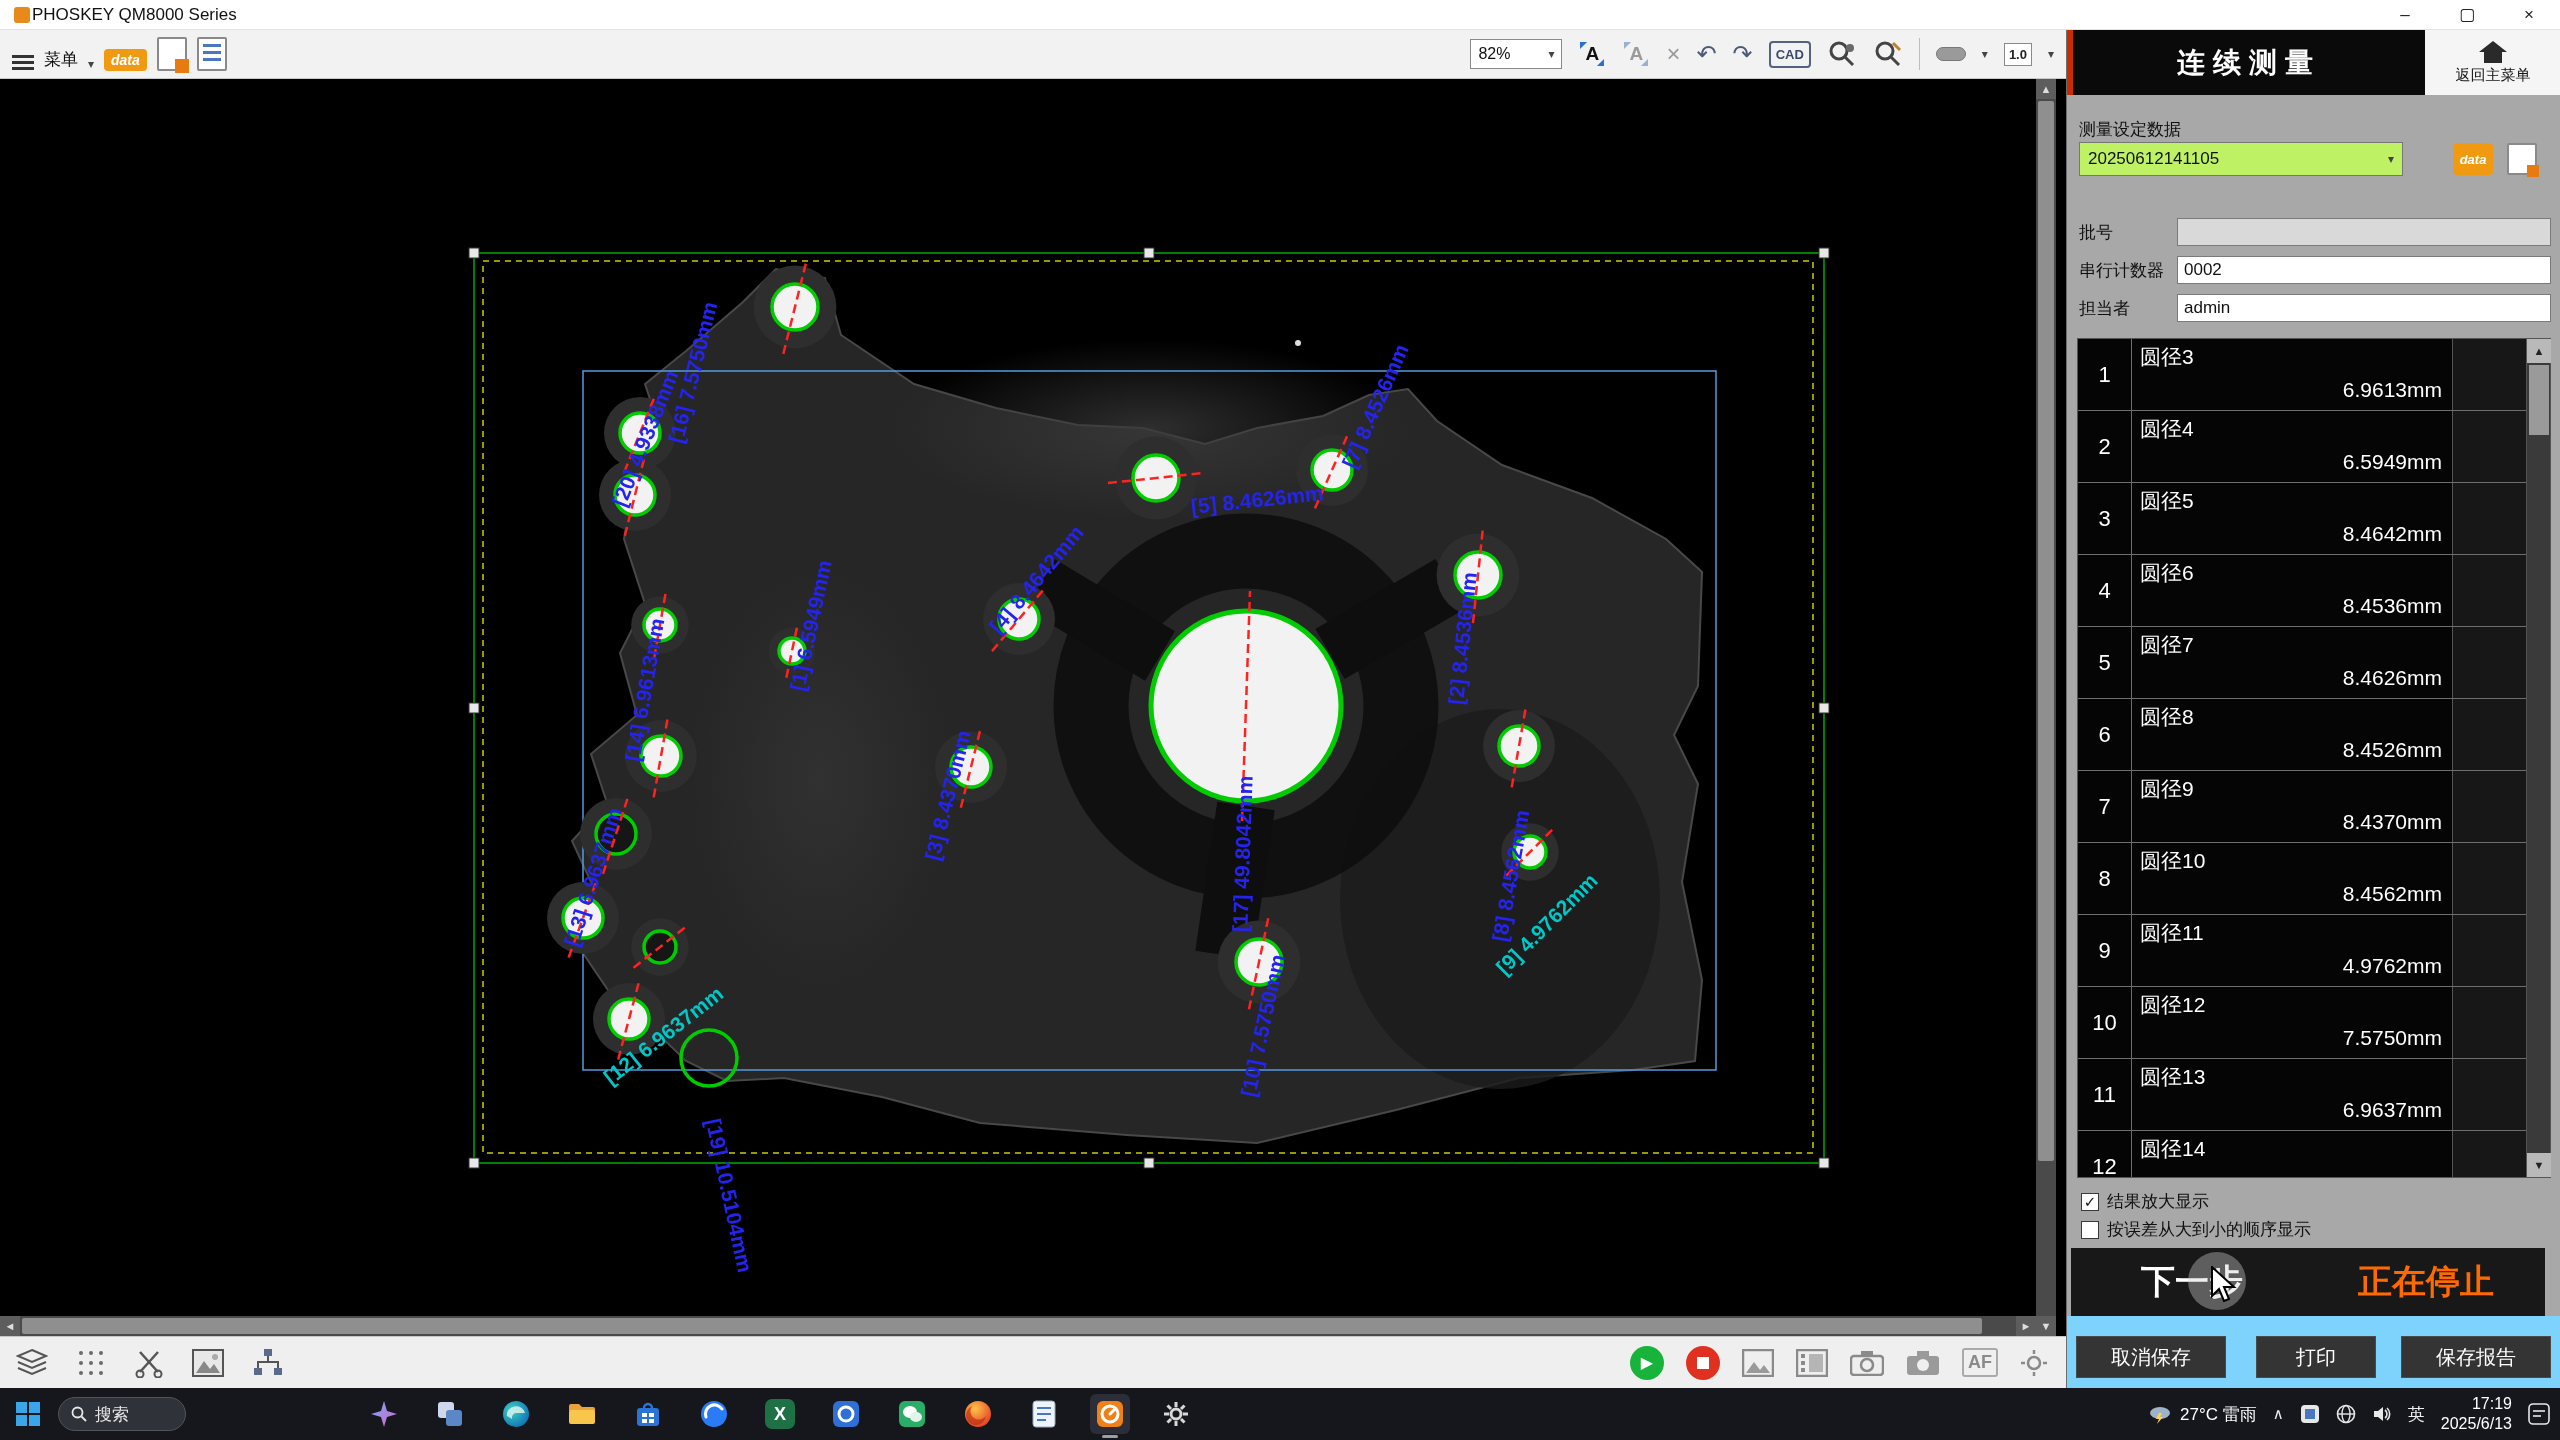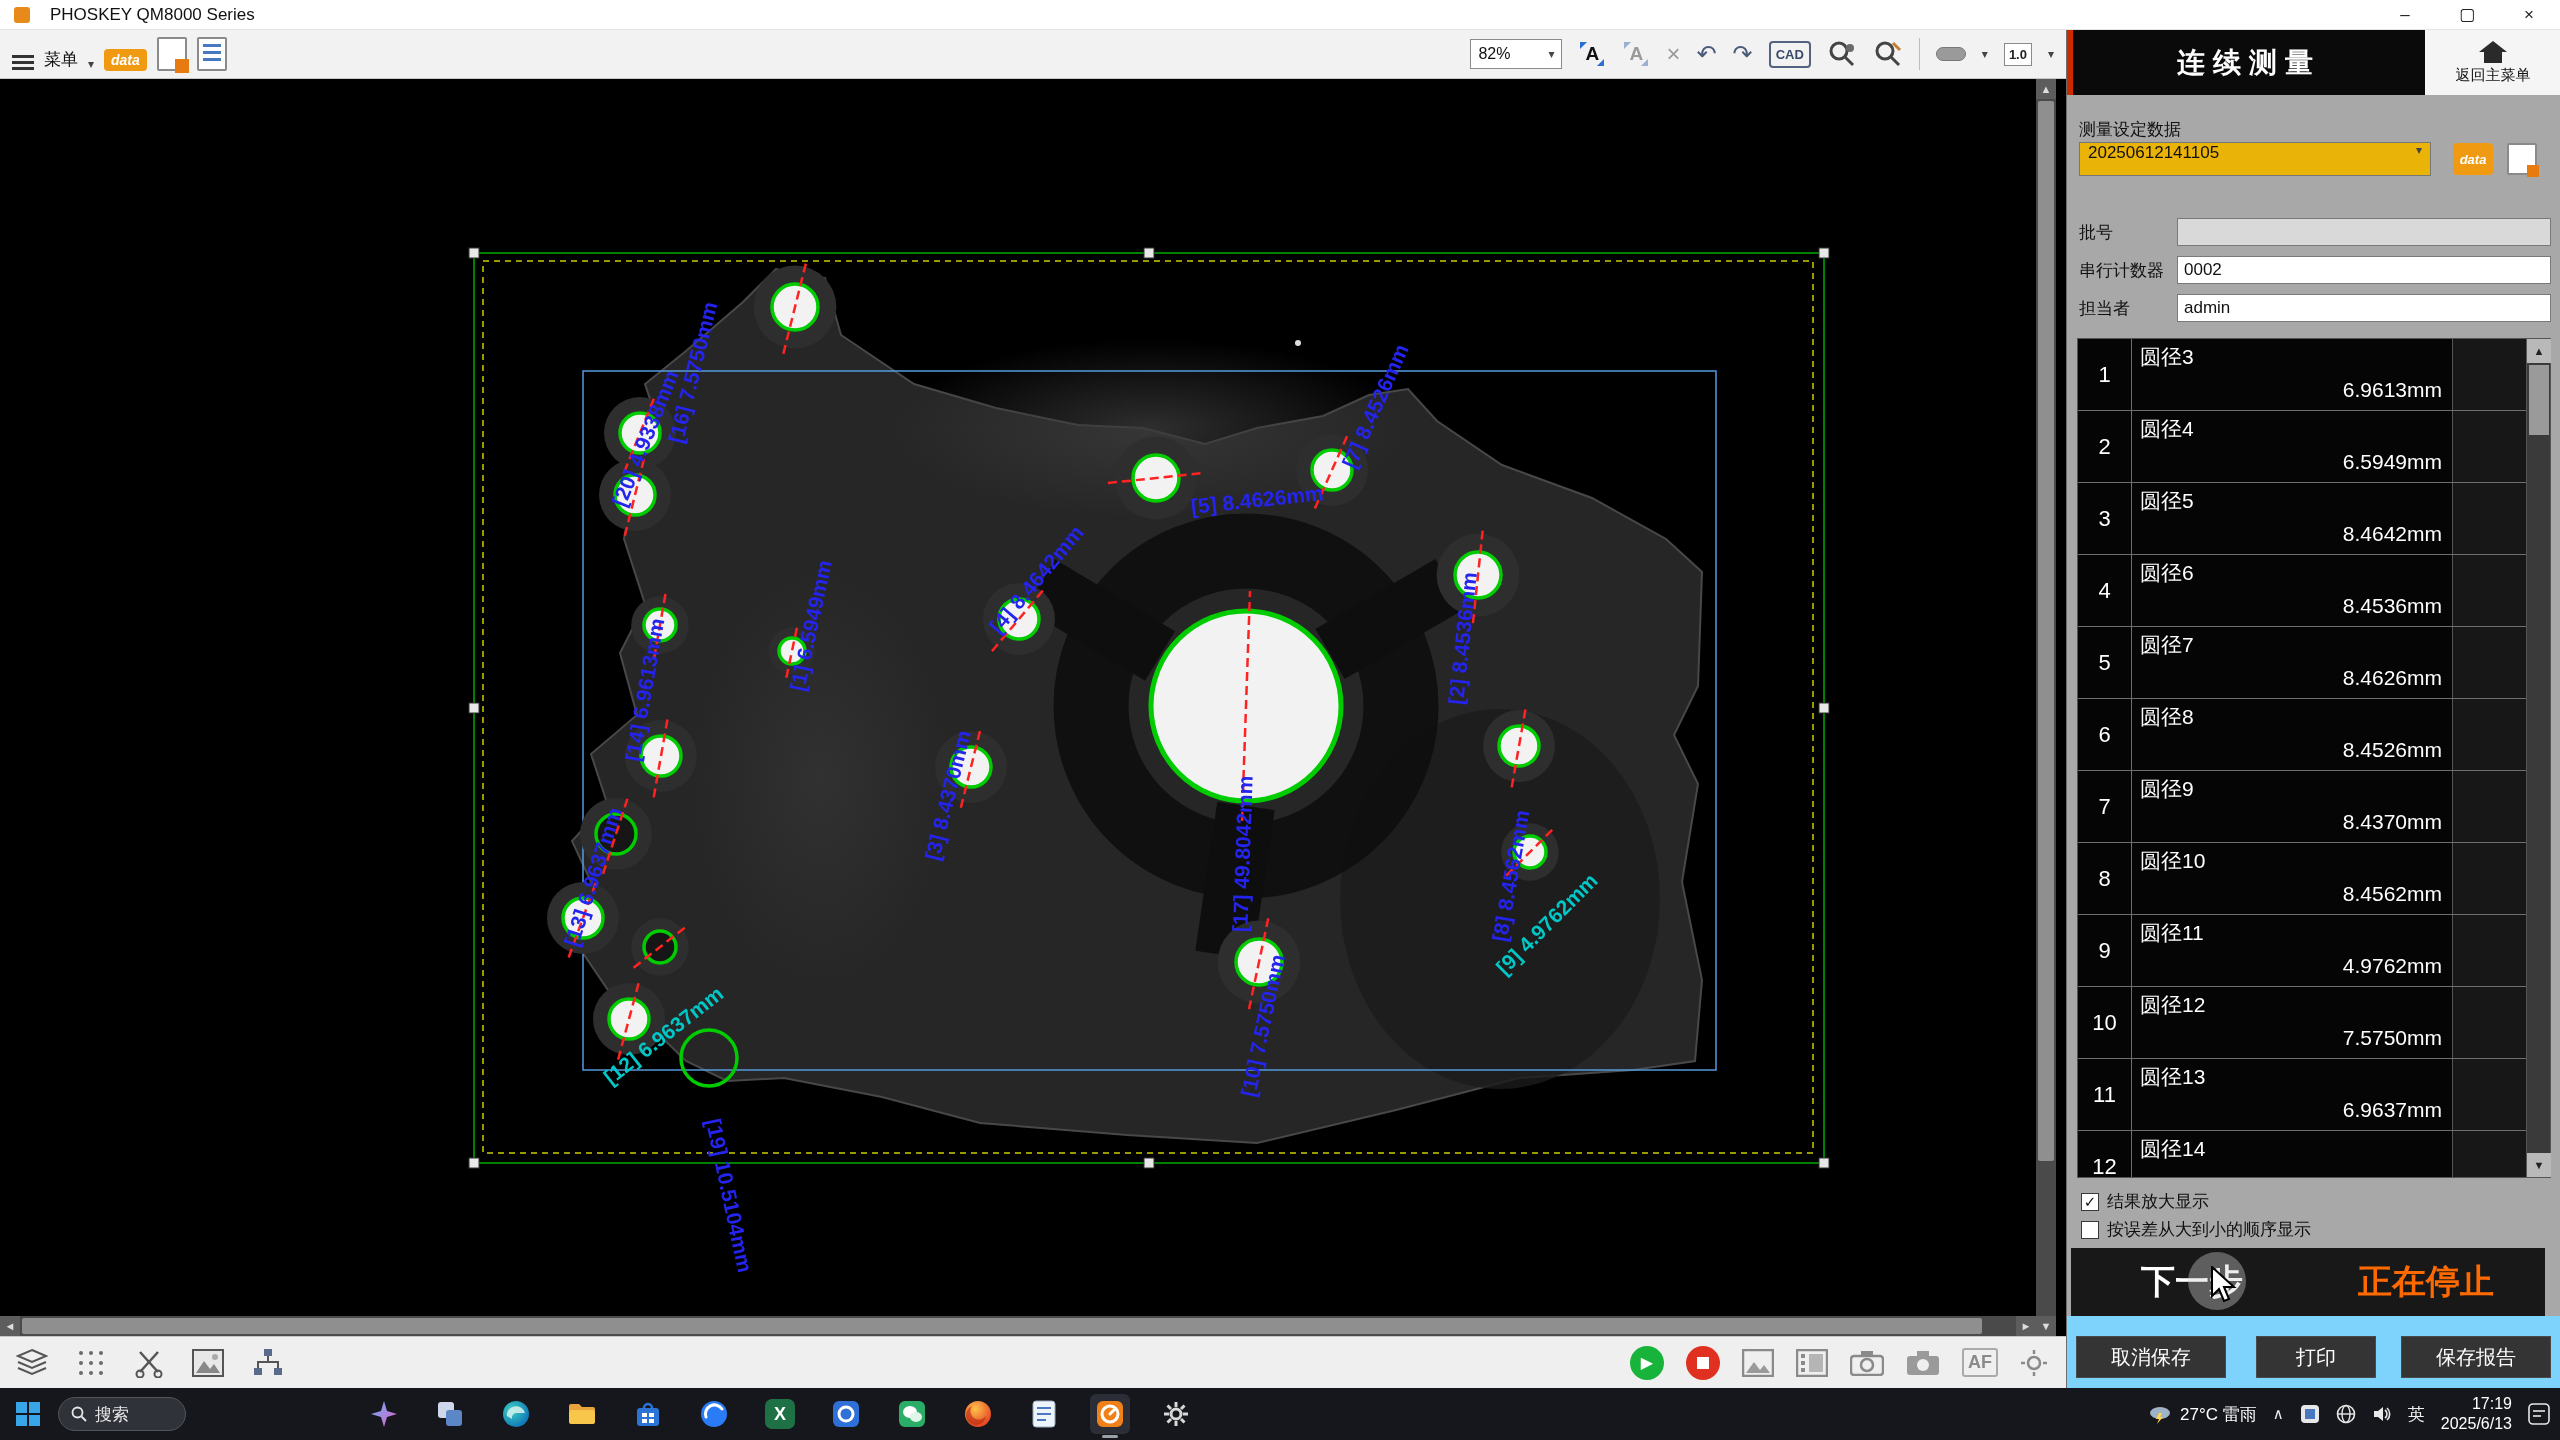--- a/index.html
+++ b/index.html
@@ -3,21 +3,21 @@
 <meta charset="utf-8">
 <style>
   *{margin:0;padding:0;box-sizing:border-box}
   html,body{width:2560px;height:1440px;overflow:hidden;background:#000;
     font-family:"Liberation Sans","DejaVu Sans",sans-serif;-webkit-font-smoothing:antialiased}
 
   
   .titlebar{position:absolute;left:0;top:0;width:2560px;height:30px;background:#fff;
     display:flex;align-items:center;border-bottom:1px solid #e3e3e3;z-index:40}
   .app-ico{width:16px;height:16px;margin-left:14px;background:#e88a1a;border-radius:3px}
-  .title-text{font-size:17px;color:#111;margin-left:20px}
+  .title-text{font-size:17px;color:#111;margin-left:2px}
   .win-btns{margin-left:auto;display:flex;height:30px}
   .win-btn{width:62px;height:30px;display:flex;align-items:center;justify-content:center;
     font-size:17px;color:#222;cursor:default}
 
   
   .toolbar{position:absolute;left:0;top:30px;width:2066px;height:49px;background:#f2f2f2;
     border-bottom:1px solid #c9c9c9;display:flex;align-items:center;z-index:30}
   .tb-left{display:flex;align-items:flex-end;gap:10px;margin-left:12px}
   .hamburger{width:22px;height:16px;background:
     linear-gradient(#333,#333) 0 0/22px 3px no-repeat,
@@ -76,22 +76,22 @@
   .panel{position:absolute;left:2066px;top:30px;width:494px;height:1358px;background:#a8a8a8;
     border-left:1px solid #6e6e6e;z-index:35}
   .accent{position:absolute;left:0;top:0;width:6px;height:65px;background:#cc2a00}
   .p-header{position:absolute;left:6px;top:0;width:352px;height:65px;background:#0a0a0a;
     display:flex;align-items:center;justify-content:center;color:#fff;font-size:28px;
     font-weight:bold;letter-spacing:8px}
   .p-home{position:absolute;left:358px;top:0;width:136px;height:65px;background:#f5f5f5;
     display:flex;flex-direction:column;align-items:center;justify-content:center;gap:2px}
   .p-home .lbl{font-size:15px;color:#111}
   .sec-label{position:absolute;left:12px;top:88px;font-size:17px;color:#101010}
-  .dd{position:absolute;left:12px;top:112px;width:352px;height:34px;background:#eab308;
-    border:1px solid #777;display:flex;align-items:flex-start;justify-content:space-between;
+  .dd{position:absolute;left:12px;top:112px;width:324px;height:34px;background:#bef264;
+    border:1px solid #777;display:flex;align-items:center;justify-content:space-between;
     padding:0 8px;font-size:17px;color:#111}
   .mini-data{position:absolute;left:386px;top:113px;width:40px;height:32px;background:#f09a12;
     border-radius:4px;color:#fff;font-size:13px;font-style:italic;font-weight:bold;
     display:flex;align-items:center;justify-content:center}
   .mini-doc{position:absolute;left:440px;top:113px;width:30px;height:32px;background:#fff;
     border:2px solid #8a8a8a;border-radius:2px}
   .mini-doc:after{content:"";position:absolute;right:-4px;bottom:-4px;width:12px;height:12px;background:#e87b10}
   .fieldrow{position:absolute;left:12px;display:flex;align-items:center;width:472px}
   .fieldrow .flabel{width:98px;font-size:17px;color:#101010}
   .fieldrow .finput{flex:1;height:28px;background:#efefef;border:1px solid #7a7a7a;

